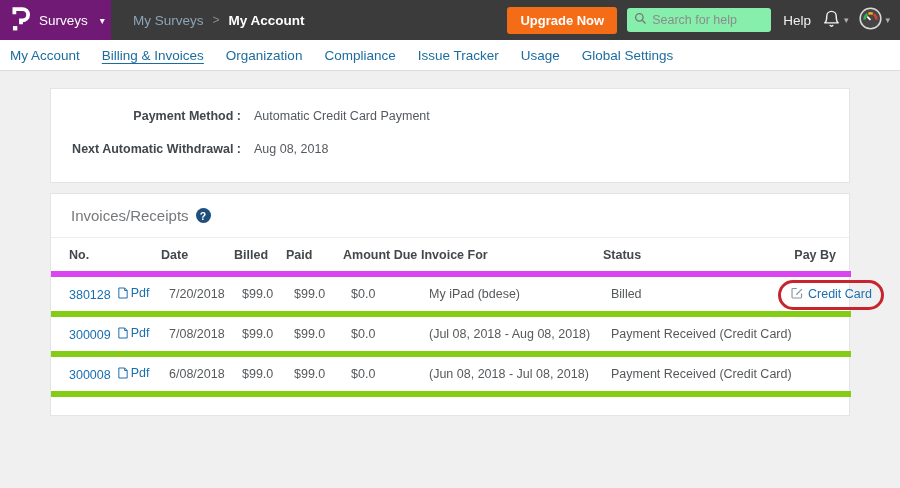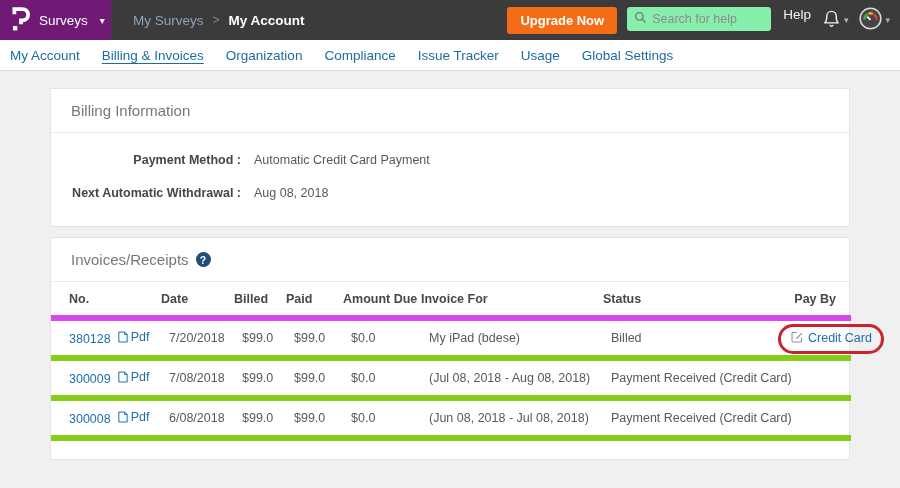--- a/index.html
+++ b/index.html
@@ -40,20 +40,21 @@
     align-items: center;
     margin-left: 22px;
     font-size: 13.5px;
   }
   .breadcrumb .parent { color: #8ba4b8; cursor: pointer; }
   .breadcrumb .sep { color: #8a8a8a; margin: 0 9px; font-size: 12px; }
   .breadcrumb .current { color: #ffffff; font-weight: bold; }
   .topbar-right {
     margin-left: auto;
     display: flex;
+    align-items: center;
     padding-right: 10px;
   }
   .upgrade-btn {
     background: #f56c17;
     color: #fff;
     font-weight: bold;
     font-size: 13px;
     border: none;
     border-radius: 3px;
     padding: 6px 13px;
@@ -266,21 +267,20 @@
   <span class="tab">Organization</span>
   <span class="tab">Compliance</span>
   <span class="tab">Issue Tracker</span>
   <span class="tab">Usage</span>
   <span class="tab">Global Settings</span>
 </div>
 
 <div class="page">
 
   <div class="panel">
-    <div class="panel-title">Billing Information</div>
     <div class="billing-body">
 
       <div class="field-row">
         <div class="field-label">Payment Method :</div>
         <div class="field-value">Automatic Credit Card Payment</div>
       </div>
 
 
       <div class="field-row">
         <div class="field-label">Next Automatic Withdrawal :</div>

